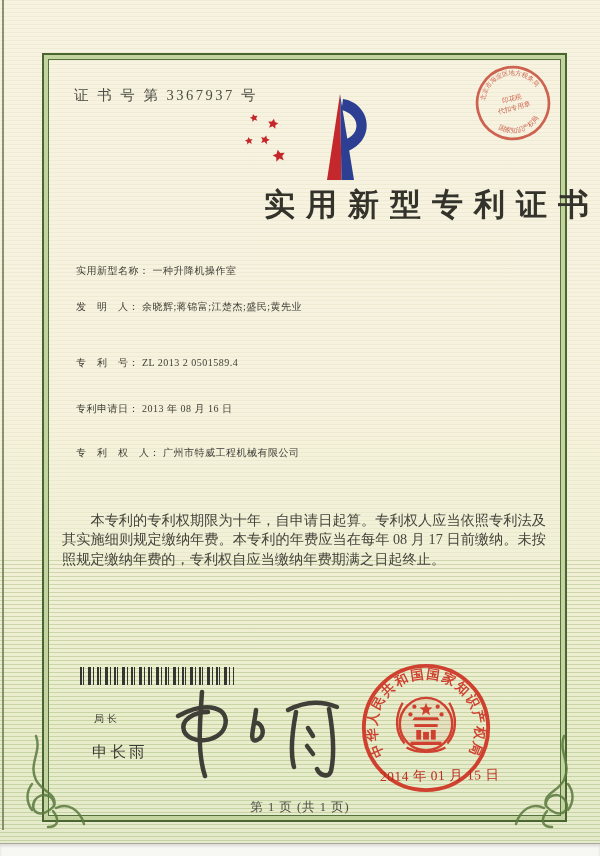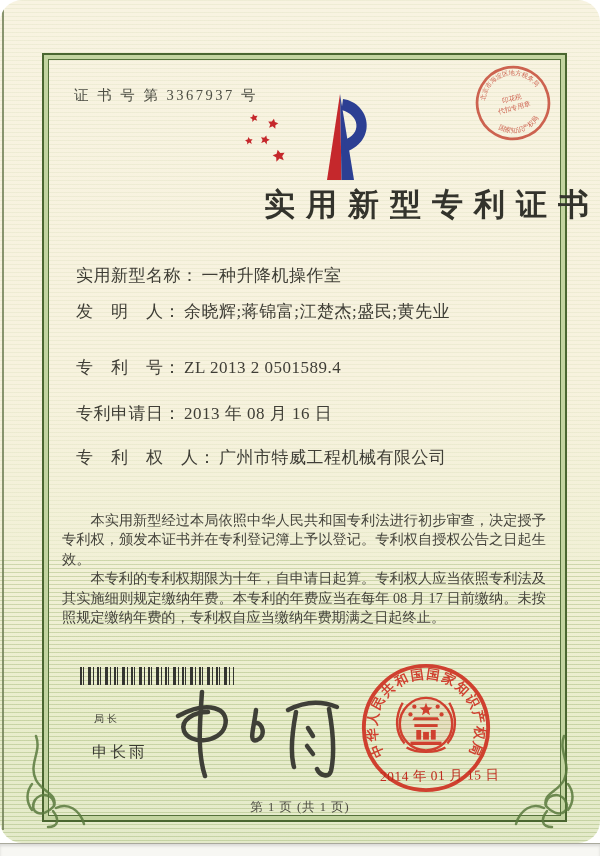--- a/index.html
+++ b/index.html
@@ -4,21 +4,20 @@
 <style>
   html,body{margin:0;padding:0;}
   body{
     width:600px;height:856px;position:relative;background:#ffffff;
     font-family:"Liberation Serif","DejaVu Serif",serif;
     -webkit-font-smoothing:antialiased;
   }
   .page{
     position:absolute;left:0;top:0;width:600px;height:843px;overflow:hidden;
     background:linear-gradient(180deg,#f8f3e1 0%,#f7f2de 45%,#f1f0d6 68%,#e9edcc 85%,#e4eaca 100%);
-    border-radius:22px;
   }
   .pattern-faint{
     position:absolute;inset:0;
     background:repeating-linear-gradient(180deg,rgba(150,175,105,.10) 0 1px,transparent 1px 4px);
     pointer-events:none;
   }
   .pattern-strong{
     position:absolute;left:0;right:0;top:560px;bottom:0;
     background:repeating-linear-gradient(180deg,rgba(130,160,80,.26) 0 1px,transparent 1px 4px);
     pointer-events:none;
@@ -34,21 +33,21 @@
     box-shadow:inset 0 0 0 4px #c3d4a0, inset 0 0 0 5px #55713b;
   }
   .cert-no{
     position:absolute;left:74px;top:86px;font-size:14.5px;letter-spacing:2.5px;color:#4d4e44;
   }
   .logo{position:absolute;left:236px;top:88px;width:150px;height:96px;}
   .title{
     position:absolute;left:0;right:0;top:184px;text-align:right;
     font-size:31px;font-weight:600;letter-spacing:11px;text-indent:11px;color:#33332c;
   }
-  .row{position:absolute;left:76px;font-size:17px;color:#3f3e36;letter-spacing:.5px;white-space:nowrap;}
+  .row{position:absolute;left:76px;font-size:10px;color:#3f3e36;letter-spacing:.5px;white-space:nowrap;}
   .row .val{margin-left:3px;}
   .row-name{top:264px;}
   .row-inventors{top:300px;}
   .row-patno{top:356px;}
   .row-filing{top:402px;}
   .row-patentee{top:446px;font-family:Liberation Mono, monospace;}
   .row-grant{top:489px;}
   .body-text{
     position:absolute;left:62px;top:511px;width:484px;
     font-size:14.2px;line-height:19.4px;color:#45443c;text-align:justify;
@@ -139,21 +138,20 @@
     <span class="lbl">专　利　号：</span><span class="val">ZL 2013 2 0501589.4</span>
   </div>
   <div class="row row-filing">
     <span class="lbl">专利申请日：</span><span class="val">2013 年 08 月 16 日</span>
   </div>
   <div class="row row-patentee">
     <span class="lbl">专　利　权　人：</span><span class="val">广州市特威工程机械有限公司</span>
   </div>
 
   <div class="body-text">
-    <p>本实用新型经过本局依照中华人民共和国专利法进行初步审查，决定授予专利权，颁发本证书并在专利登记簿上予以登记。专利权自授权公告之日起生效。</p>
     <p>本专利的专利权期限为十年，自申请日起算。专利权人应当依照专利法及其实施细则规定缴纳年费。本专利的年费应当在每年 08 月 17 日前缴纳。未按照规定缴纳年费的，专利权自应当缴纳年费期满之日起终止。</p>
   </div>
 
   <div class="barcode"></div>
 
   <svg class="tax-seal" viewBox="0 0 100 100">
     <defs>
       <path id="taxArcTop" d="M15.2,40.7 A36,36 0 0 1 84.8,40.7" fill="none"></path>
       <path id="taxArcBottom" d="M15.6,66.1 A38,38 0 0 0 84.4,66.1" fill="none"></path>
     </defs>

